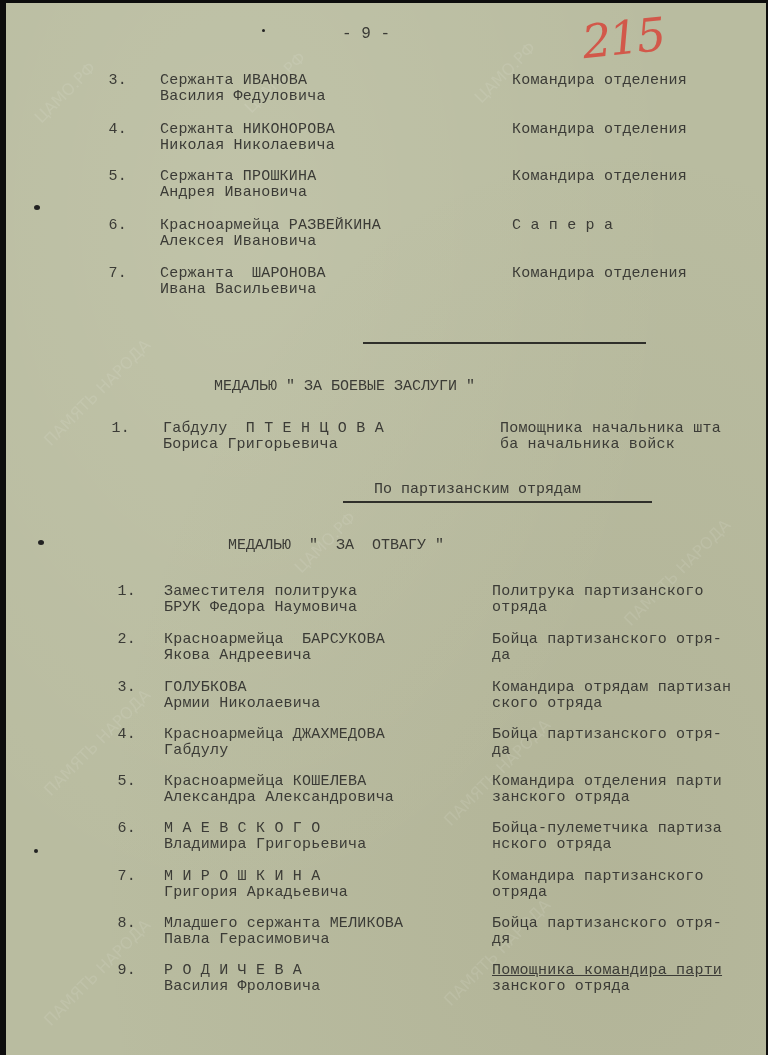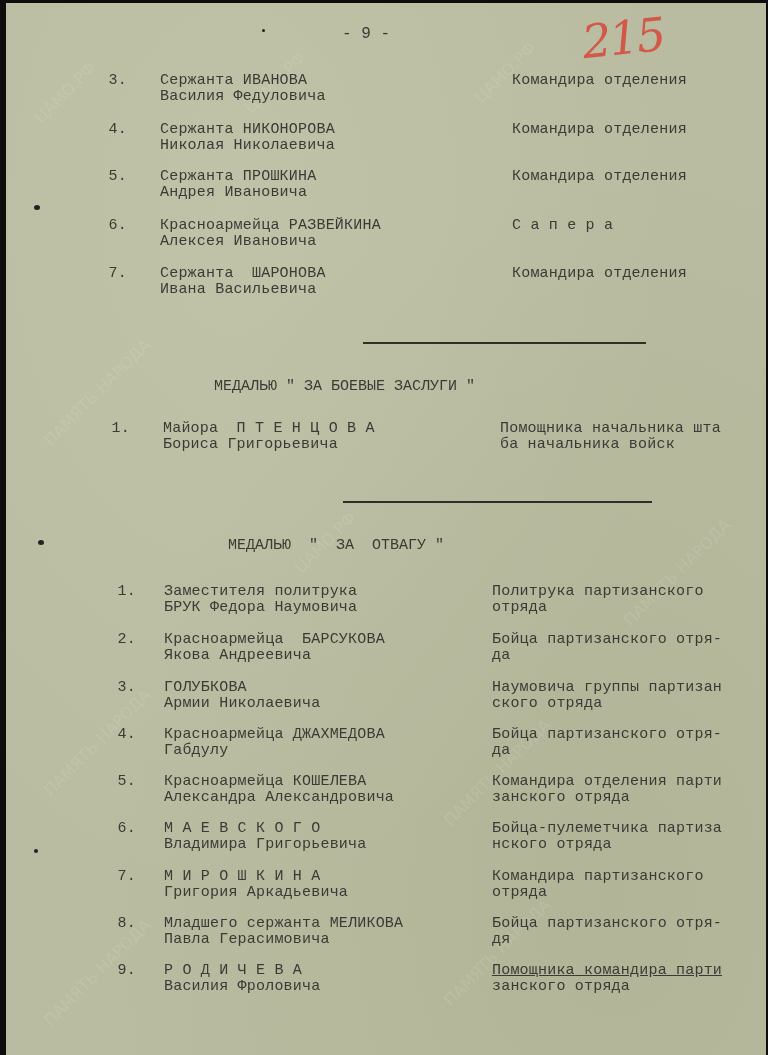--- a/index.html
+++ b/index.html
@@ -96,26 +96,27 @@
     <span class="type name1" style="left:154px;top:0;">Сержанта  ШАРОНОВА</span>
     <span class="type name2" style="left:154px;top:16px;">Ивана Васильевича</span>
     <span class="type pos1" style="left:506px;top:0;">Командира отделения</span>
   </div>
 
   <div class="rule" style="left:357px;top:339px;width:283px;"></div>
   <div class="heading" style="left:208px;top:375px;">МЕДАЛЬЮ " ЗА БОЕВЫЕ ЗАСЛУГИ "</div>
 
   <div class="entry" style="top:418px;">
     <span class="type num" style="left:100px;">1.</span>
-    <span class="type name1" style="left:157px;top:0;">Майора  П Т Е Н Ц О В А</span>
+    <span class="type name1" style="left:157px;top:0;">Габдулу  П Т Е Н Ц О В А</span>
     <span class="type name2" style="left:157px;top:16px;">Бориса Григорьевича</span>
     <span class="type pos1" style="left:494px;top:0;">Помощника начальника шта</span>
     <span class="type pos2" style="left:494px;top:16px;">ба начальника войск</span>
   </div>
 
+  <div class="heading" style="left:368px;top:478px;">По партизанским отрядам</div>
   <div class="rule" style="left:337px;top:498px;width:309px;"></div>
   <div class="heading" style="left:222px;top:534px;">МЕДАЛЬЮ  "  ЗА  ОТВАГУ "</div>
 
   <div class="entry" style="top:581px;">
     <span class="type num" style="left:106px;">1.</span>
     <span class="type name1" style="left:158px;top:0;">Заместителя политрука</span>
     <span class="type name2" style="left:158px;top:16px;">БРУК Федора Наумовича</span>
     <span class="type pos1" style="left:486px;top:0;">Политрука партизанского</span>
     <span class="type pos2" style="left:486px;top:16px;">отряда</span>
   </div>
@@ -123,21 +124,21 @@
     <span class="type num" style="left:106px;">2.</span>
     <span class="type name1" style="left:158px;top:0;">Красноармейца  БАРСУКОВА</span>
     <span class="type name2" style="left:158px;top:16px;">Якова Андреевича</span>
     <span class="type pos1" style="left:486px;top:0;">Бойца партизанского отря-</span>
     <span class="type pos2" style="left:486px;top:16px;">да</span>
   </div>
   <div class="entry" style="top:677px;">
     <span class="type num" style="left:106px;">3.</span>
     <span class="type name1" style="left:158px;top:0;">ГОЛУБКОВА</span>
     <span class="type name2" style="left:158px;top:16px;">Армии Николаевича</span>
-    <span class="type pos1" style="left:486px;top:0;">Наумовича группы партизан</span>
+    <span class="type pos1" style="left:486px;top:0;">Командира отрядам партизан</span>
     <span class="type pos2" style="left:486px;top:16px;">ского отряда</span>
   </div>
   <div class="entry" style="top:724px;">
     <span class="type num" style="left:106px;">4.</span>
     <span class="type name1" style="left:158px;top:0;">Красноармейца ДЖАХМЕДОВА</span>
     <span class="type name2" style="left:158px;top:16px;">Габдулу</span>
     <span class="type pos1" style="left:486px;top:0;">Бойца партизанского отря-</span>
     <span class="type pos2" style="left:486px;top:16px;">да</span>
   </div>
   <div class="entry" style="top:771px;">

